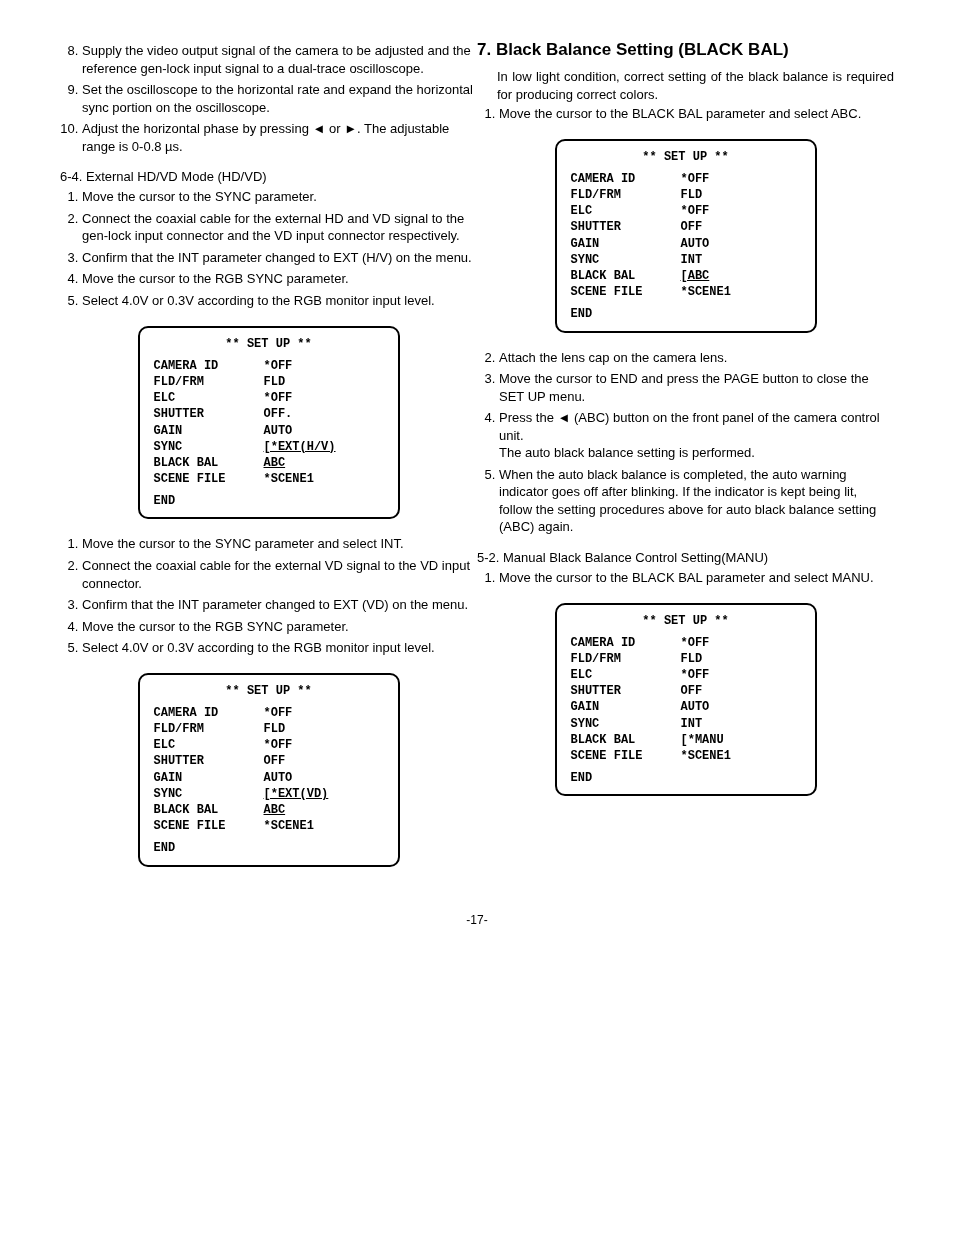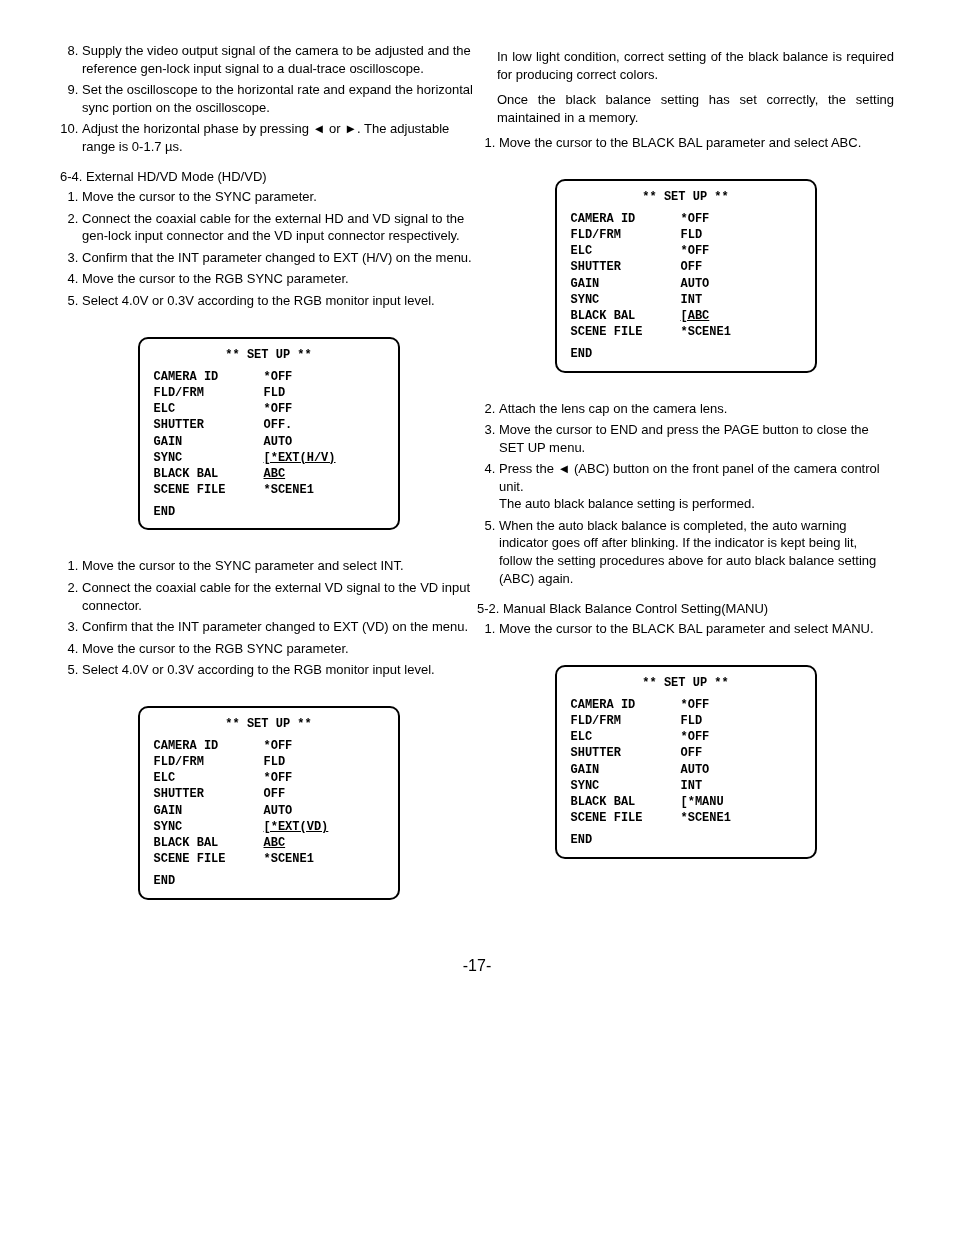--- a/index.html
+++ b/index.html
@@ -29,64 +29,64 @@
   }
   ol {
     margin: 2px 0 0 0;
     padding-left: 22px;
   }
   ol li {
     margin: 0 0 4px 0;
     line-height: 1.35;
   }
   p.para {
-    margin: 8px 0;
+    margin: 0 0;
     line-height: 1.35;
     text-align: justify;
   }
   .setup-box {
     border: 2px solid #000;
     border-radius: 10px;
     font-family: "Courier New", monospace;
     font-weight: bold;
     font-size: 12px;
     padding: 8px 14px;
-    margin: 27px auto;
+    margin: 16px auto;
     width: 230px;
     line-height: 1.35;
   }
   .setup-title {
     text-align: center;
     margin-bottom: 6px;
   }
   .setup-row {
     display: flex;
   }
   .setup-label {
     width: 110px;
   }
   .setup-val {
     flex: 1;
   }
   .ul { text-decoration: underline; }
   .pagenum {
     text-align: center;
     margin-top: 30px;
-    font-size: 16px;
+    font-size: 12px;
   }
 </style>
 </head>
 <body>
 
 <div class="columns">
   <div class="col">
     <ol start="8">
       <li>Supply the video output signal of the camera to be adjusted and the reference gen-lock input signal to a dual-trace oscilloscope.</li>
       <li>Set the oscilloscope to the horizontal rate and expand the horizontal sync portion on the oscilloscope.</li>
-      <li>Adjust the horizontal phase by pressing ◄ or ►. The adjustable range is 0-1.7 µs.</li>
+      <li>Adjust the horizontal phase by pressing ◄ or ►. The adjustable range is 0-0.8 µs.</li>
     </ol>
 
     <div class="sub">6-4. External HD/VD Mode (HD/VD)</div>
     <ol>
       <li>Move the cursor to the SYNC parameter.</li>
       <li>Connect the coaxial cable for the external HD and VD signal to the gen-lock input connector and the VD input connector respectively.</li>
       <li>Confirm that the INT parameter changed to EXT (H/V) on the menu.</li>
       <li>Move the cursor to the RGB SYNC parameter.</li>
       <li>Select 4.0V or 0.3V according to the RGB monitor input level.</li>
     </ol>
@@ -168,23 +168,23 @@
         </div>
         <div class="setup-row">
           <span class="setup-label">SCENE FILE</span>
           <span class="setup-val">*SCENE1</span>
         </div>
         <div style="margin-top:6px">END</div>
       </div>
   </div>
 
   <div class="col">
+    <h2>7. Black Balance Setting (BLACK BAL)</h2>
     <div style="padding-left:20px">
       <p class="para">In low light condition, correct setting of the black balance is required for producing correct colors.</p>
-      <p class="para">Once the black balance setting has set correctly, the setting maintained in a memory.</p>
     </div>
 
     <ol>
       <li>Move the cursor to the BLACK BAL parameter and select ABC.</li>
     </ol>
 
     <div class="setup-box">
         <div class="setup-title">** SET UP **</div>
         <div class="setup-row">
           <span class="setup-label">CAMERA ID</span>

